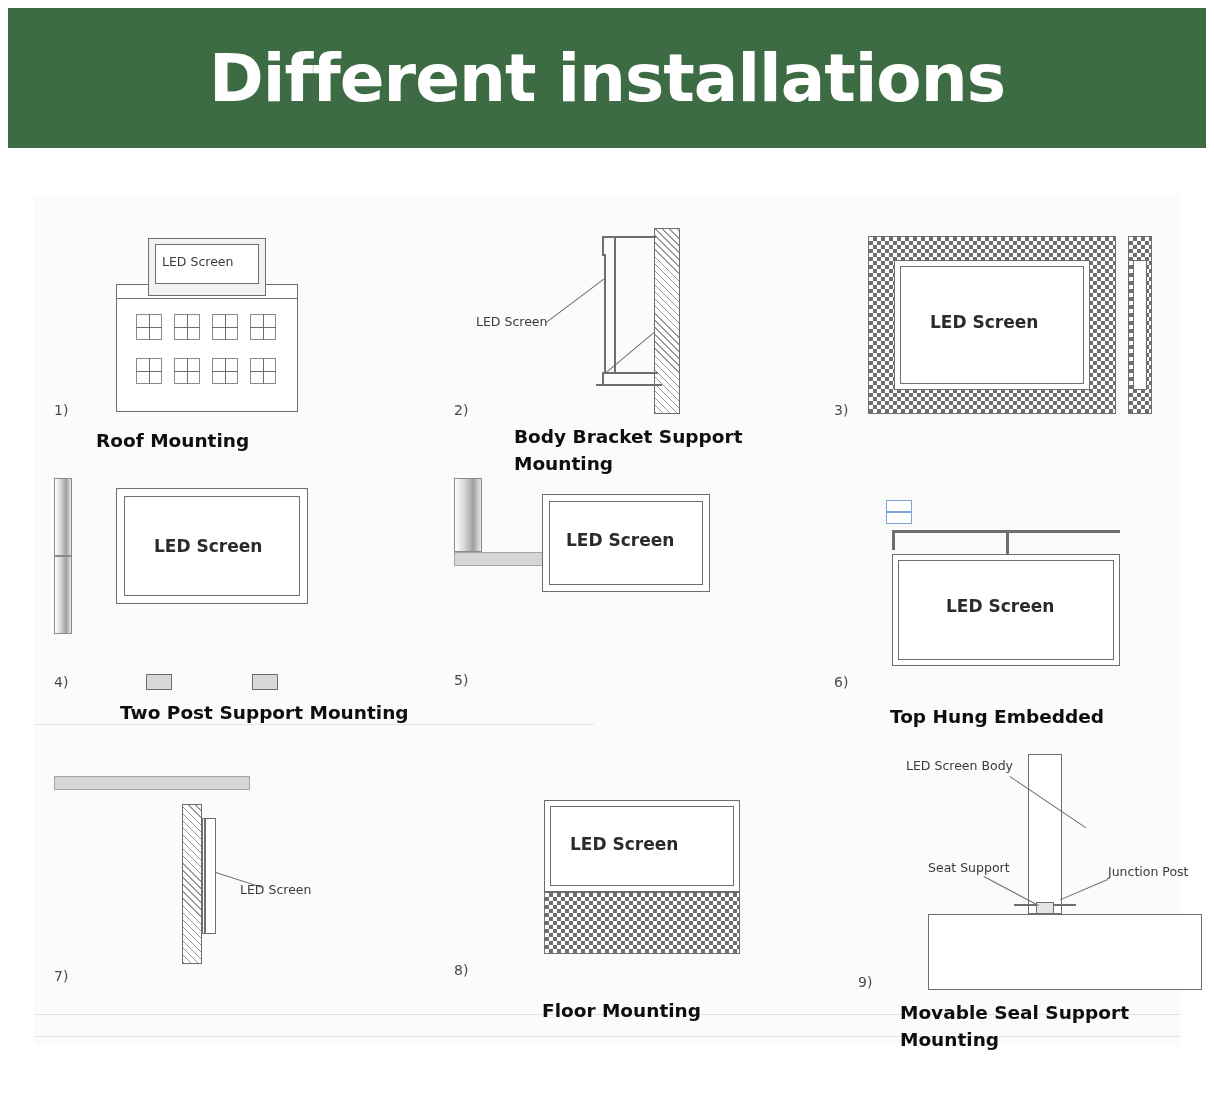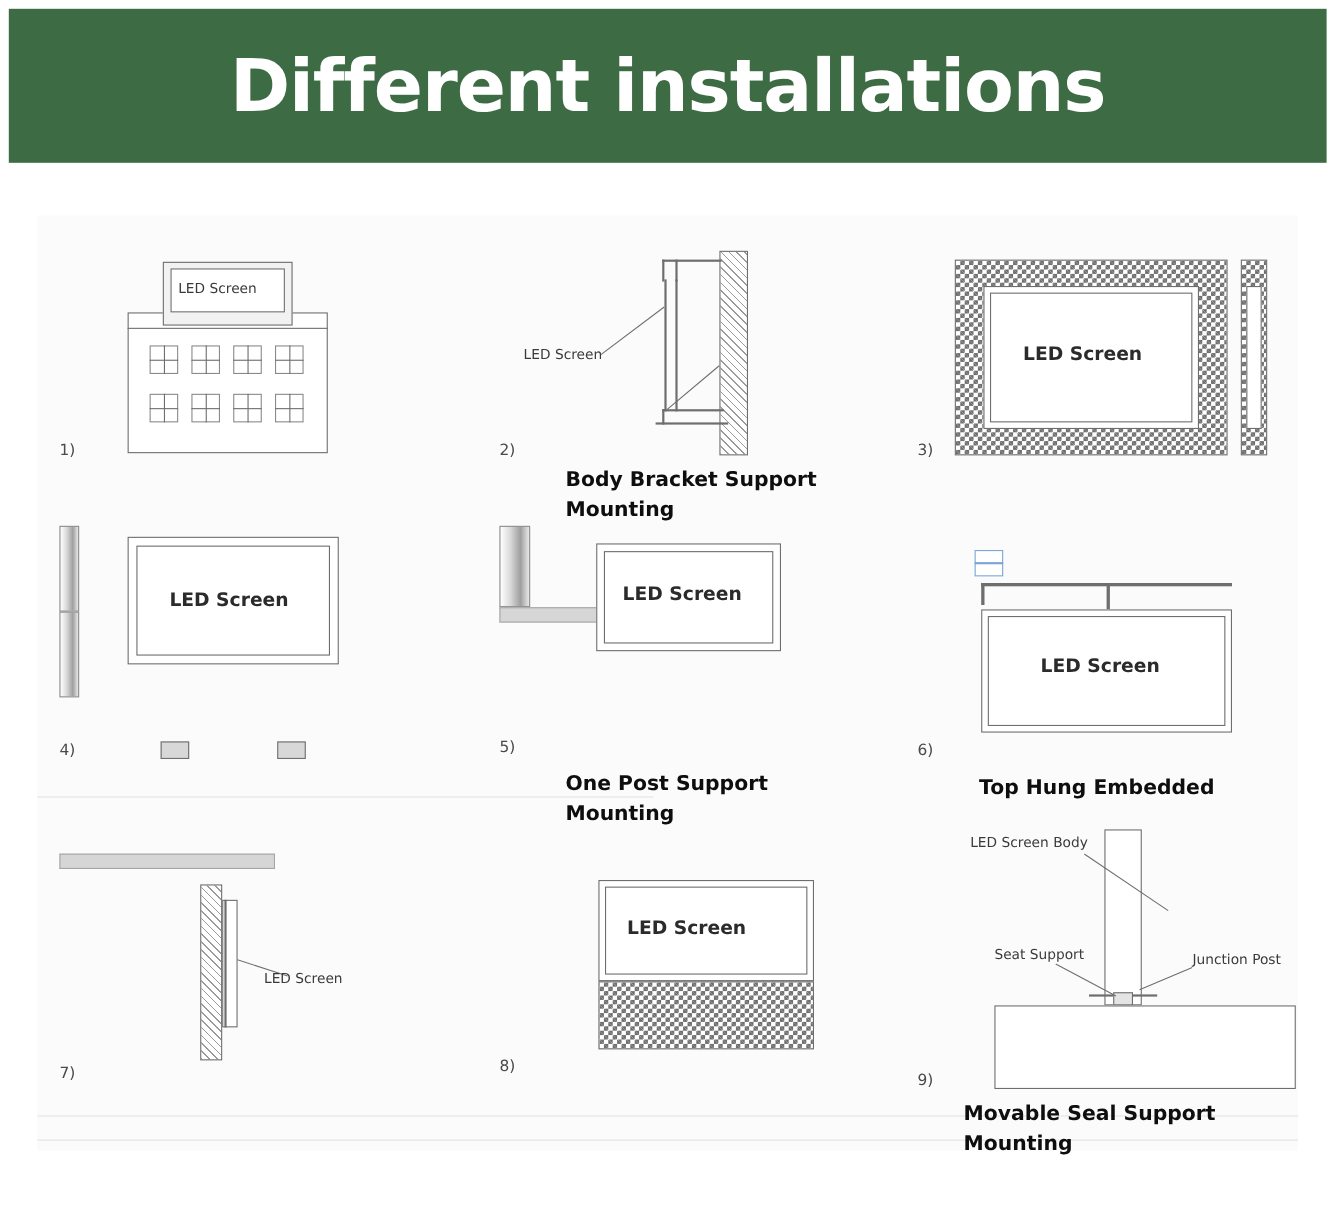--- a/index.html
+++ b/index.html
@@ -128,20 +128,21 @@
         <div class="box2" style="left:196px;top:144px;width:26px;height:26px;"></div>
         <div class="ln" style="left:209px;top:144px;width:1px;height:26px;"></div>
         <div class="ln" style="left:196px;top:157px;width:26px;height:1px;"></div>
 
         <div class="box" style="left:94px;top:24px;width:118px;height:58px;background:#f2f2f2;"></div>
         <div class="box" style="left:101px;top:30px;width:104px;height:40px;background:#ffffff;"></div>
         <div class="lbl" style="left:108px;top:40px;">LED Screen</div>
 
         <div class="num" style="left:0px;top:188px;">1)</div>
       </div>
+      <div class="caption" style="left:42px;top:214px;width:280px;">Roof Mounting</div>
     </div>
 
     <div class="cell" style="left:420px;top:18px;width:340px;height:240px;">
       <div class="art">
 
         <div class="box hatch" style="left:200px;top:14px;width:26px;height:186px;"></div>
 
         <div class="ln" style="left:148px;top:22px;width:54px;height:2px;"></div>
         <div class="ln" style="left:148px;top:22px;width:2px;height:20px;"></div>
         <div class="ln" style="left:160px;top:22px;width:2px;height:20px;"></div>
@@ -185,35 +186,35 @@
         <div class="lbl-lg" style="left:100px;top:58px;">LED Screen</div>
 
         <div class="grad-post" style="left:96px;top:126px;width:18px;height:78px;"></div>
         <div class="grad-post" style="left:202px;top:126px;width:18px;height:78px;"></div>
 
         <div class="box" style="left:92px;top:196px;width:26px;height:16px;background:#d8d8d8;"></div>
         <div class="box" style="left:198px;top:196px;width:26px;height:16px;background:#d8d8d8;"></div>
 
         <div class="num" style="left:0px;top:196px;">4)</div>
       </div>
+      <div class="caption" style="left:66px;top:222px;width:290px;">Two Post Support Mounting</div>
     </div>
 
     <div class="cell" style="left:420px;top:282px;width:340px;height:250px;">
       <div class="art">
         <div class="box" style="left:88px;top:16px;width:168px;height:98px;"></div>
         <div class="box" style="left:95px;top:23px;width:154px;height:84px;"></div>
         <div class="lbl-lg" style="left:112px;top:52px;">LED Screen</div>
 
         <div class="grad-post" style="left:152px;top:114px;width:28px;height:74px;"></div>
 
         <div class="floorbar" style="left:78px;top:188px;width:196px;height:14px;"></div>
 
         <div class="num" style="left:0px;top:194px;">5)</div>
       </div>
-      <div class="caption" style="left:60px;top:222px;width:280px;">One Post Support Mounting</div>
     </div>
 
     <div class="cell" style="left:800px;top:282px;width:340px;height:250px;">
       <div class="art">
 
         <div class="ln" style="left:58px;top:52px;width:228px;height:3px;"></div>
         <div class="ln" style="left:58px;top:52px;width:3px;height:20px;"></div>
         <div class="ln" style="left:172px;top:52px;width:3px;height:24px;"></div>
 
         <div class="box" style="left:52px;top:22px;width:26px;height:24px;border-color:#7aa7d8;"></div>
@@ -248,23 +249,24 @@
     <div class="cell" style="left:420px;top:580px;width:340px;height:260px;">
       <div class="art">
         <div class="box" style="left:90px;top:24px;width:196px;height:92px;"></div>
         <div class="box" style="left:96px;top:30px;width:184px;height:80px;"></div>
         <div class="lbl-lg" style="left:116px;top:58px;">LED Screen</div>
 
         <div class="box checker" style="left:90px;top:116px;width:196px;height:62px;"></div>
 
         <div class="num" style="left:0px;top:186px;">8)</div>
       </div>
-    </div>
-
-    <div class="cell" style="left:800px;top:548px;width:346px;height:300px;">
+      <div class="caption" style="left:88px;top:222px;width:260px;">Floor Mounting</div>
+    </div>
+
+    <div class="cell" style="left:824px;top:548px;width:346px;height:300px;">
       <div class="art">
 
         <div class="box" style="left:170px;top:10px;width:34px;height:160px;"></div>
 
         <div class="box" style="left:70px;top:170px;width:274px;height:76px;"></div>
 
         <div class="ln" style="left:156px;top:160px;width:62px;height:2px;"></div>
         <div class="box" style="left:178px;top:158px;width:18px;height:12px;background:#e4e4e4;"></div>
 
         <div class="lbl" style="left:48px;top:14px;">LED Screen Body</div>

